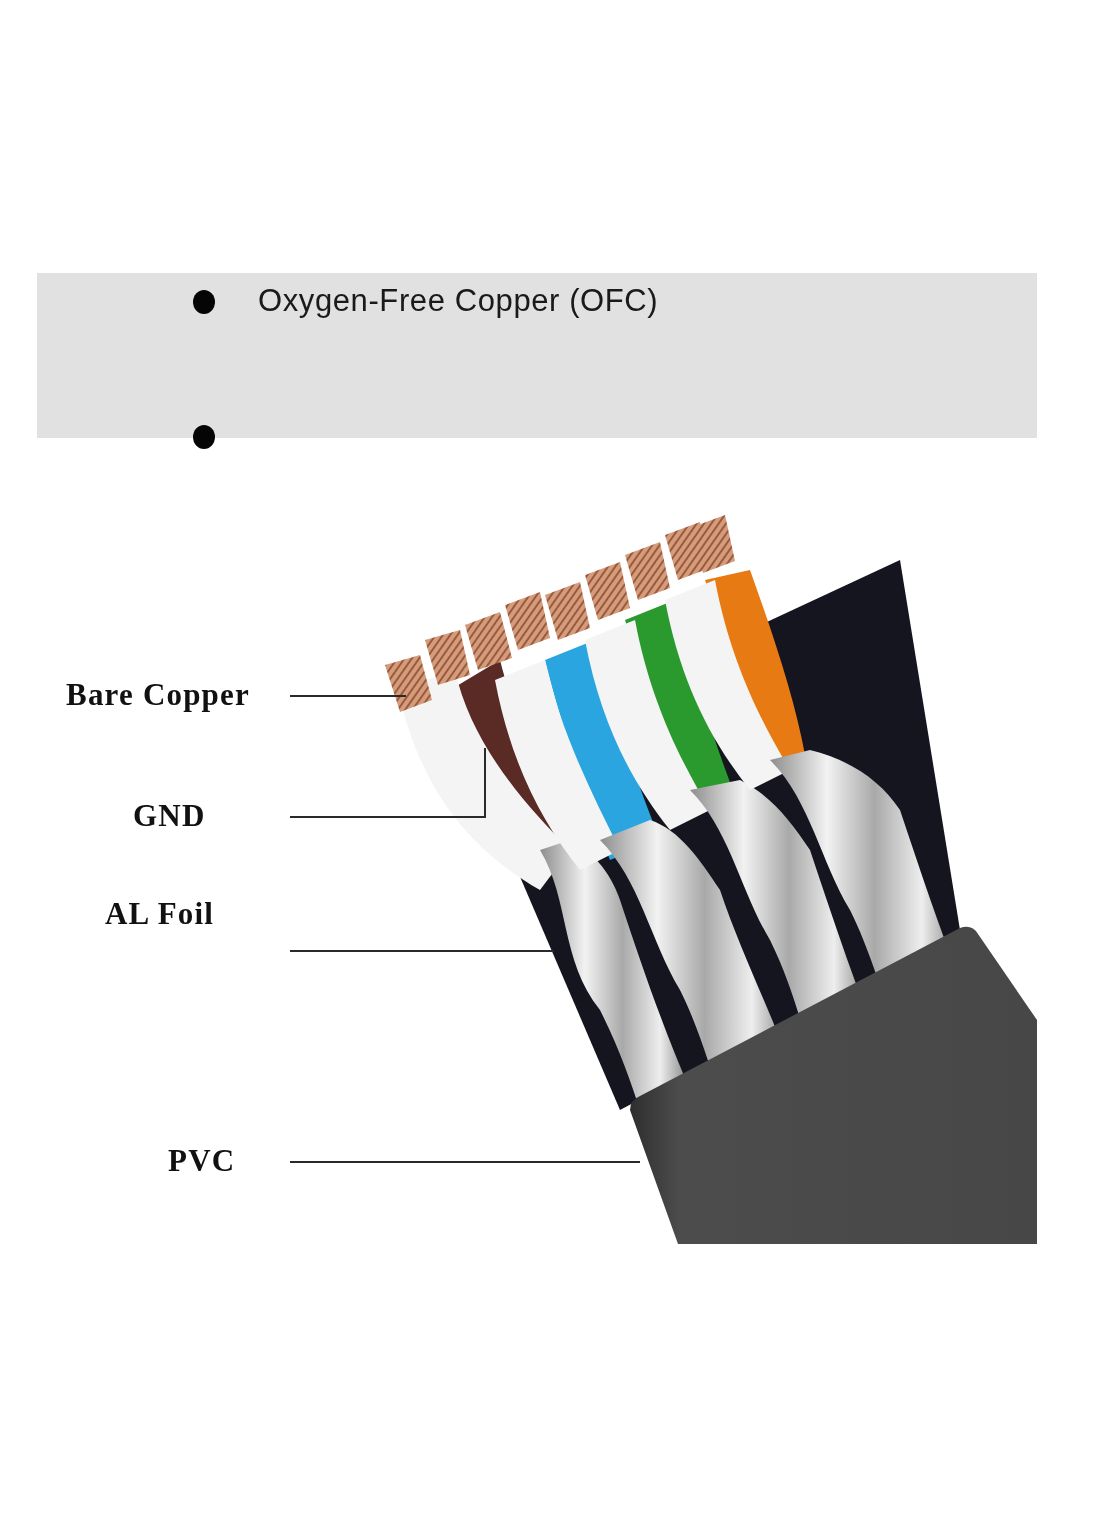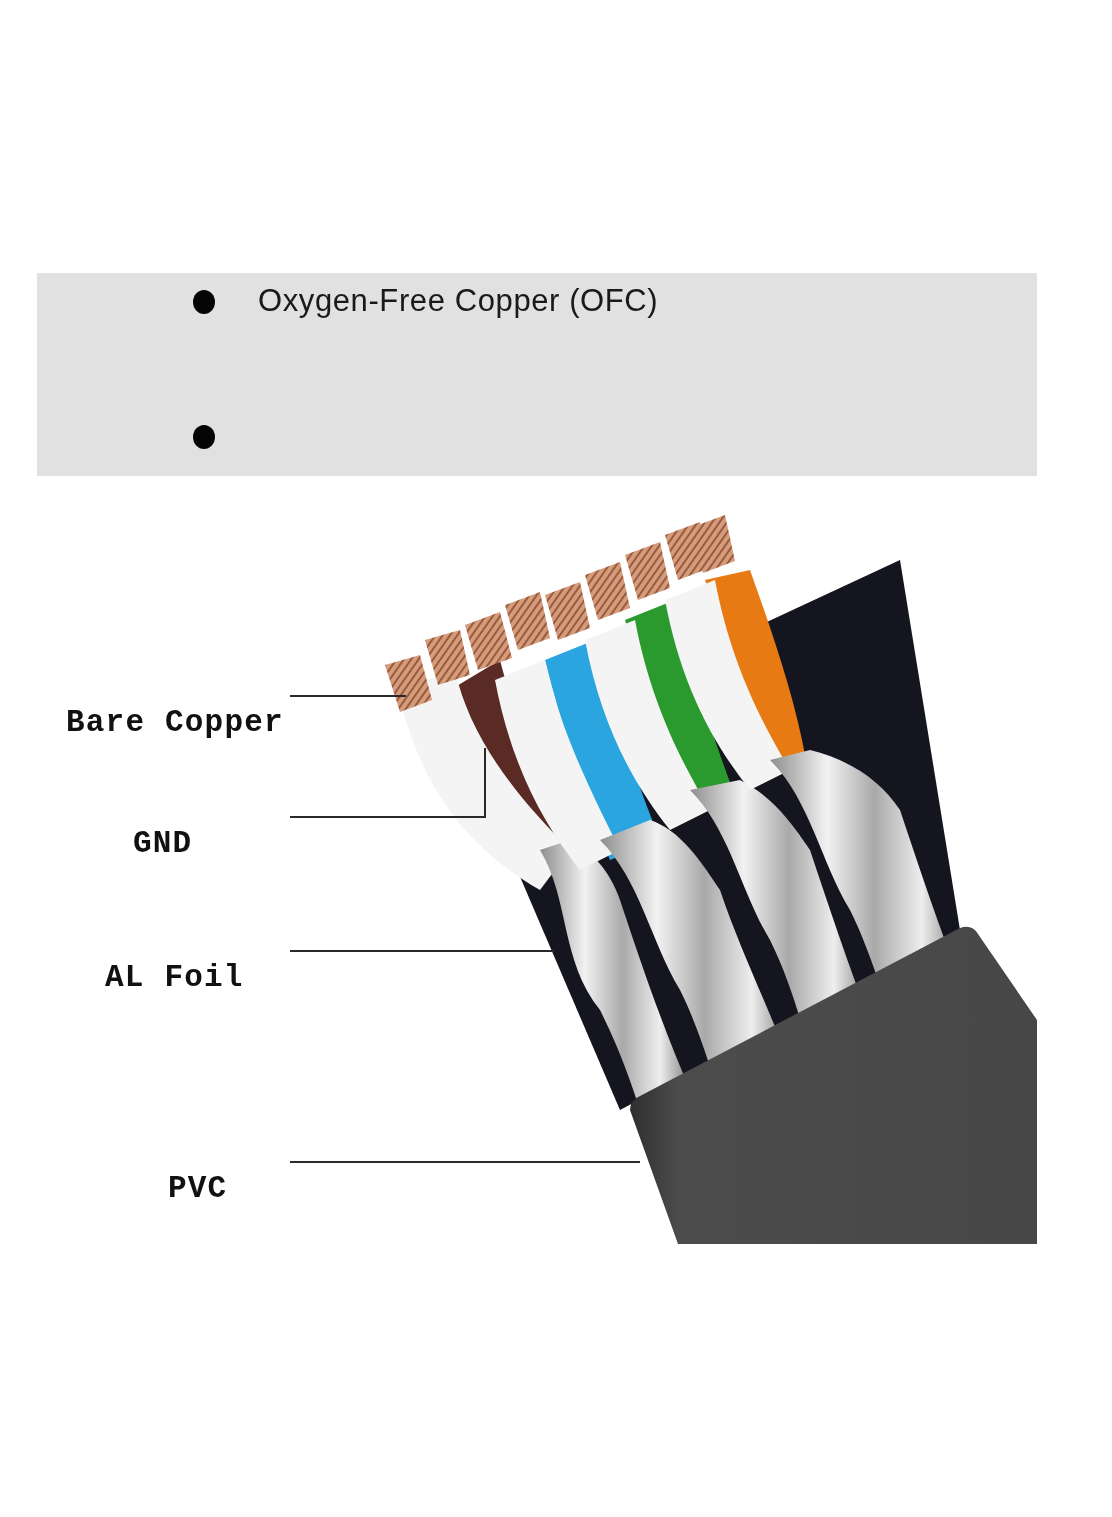--- a/index.html
+++ b/index.html
@@ -1,24 +1,24 @@
 <!DOCTYPE html>
 <html><head>
 <meta charset="utf-8">
 <style>
   html, body { margin:0; padding:0; }
   body { width:1112px; height:1517px; background:#ffffff; position:relative; overflow:hidden;
          font-family:"Liberation Sans", sans-serif; }
-  .banner { position:absolute; left:37px; top:273px; width:1000px; height:203px; background:#e1e1e1; }
+  .banner { position:absolute; left:37px; top:273px; width:1000px; height:165px; background:#e1e1e1; }
   .feat { position:absolute; left:0; width:1000px; height:40px; }
   .bullet { position:absolute; left:156px; width:22px; height:24px; border-radius:50%; background:#050505; }
   .feat-text { position:absolute; left:221px; font-size:31px; color:#1a1a1a; letter-spacing:0.6px;
                font-family:"Liberation Sans", sans-serif; white-space:nowrap; line-height:40px; }
   .label { position:absolute; font-weight:bold; font-size:31px; color:#111; letter-spacing:1.2px;
-           font-family:Liberation Mono, monospace; white-space:nowrap; line-height:36px;margin-top:28px; }
+           font-family:Liberation Serif, serif; white-space:nowrap; line-height:36px; }
   .leader { position:absolute; background:#2a2a2a; height:2px; }
   .vleader { position:absolute; background:#2a2a2a; width:2px; }
   svg.cable { position:absolute; left:0; top:0; }
 </style>
 </head>
 <body>
 
 <div class="banner">
   <div class="feat" style="top:8px;">
     <span class="bullet" style="top:9px;"></span>
@@ -89,17 +89,17 @@
   <path d="M630 1110 Q630 1100 640 1096 L960 928 Q972 924 978 934 L1037 1020 L1037 1244 L678 1244 Z" fill="url(#jacketG)"></path>
 </svg>
 
 <div class="label" style="left:66px; top:677px;">Bare Copper</div>
 <div class="leader" style="left:290px; top:695px; width:116px;"></div>
 
 <div class="label" style="left:133px; top:798px;">GND</div>
 <div class="leader" style="left:290px; top:816px; width:196px;"></div>
 <div class="vleader" style="left:484px; top:748px; height:70px;"></div>
 
-<div class="label" style="left:105px; top:932px;">AL Foil</div>
+<div class="label" style="left:105px; top:896px;">AL Foil</div>
 <div class="leader" style="left:290px; top:950px; width:264px;"></div>
 
 <div class="label" style="left:168px; top:1143px;">PVC</div>
 <div class="leader" style="left:290px; top:1161px; width:350px;"></div>
 
 </body></html>

